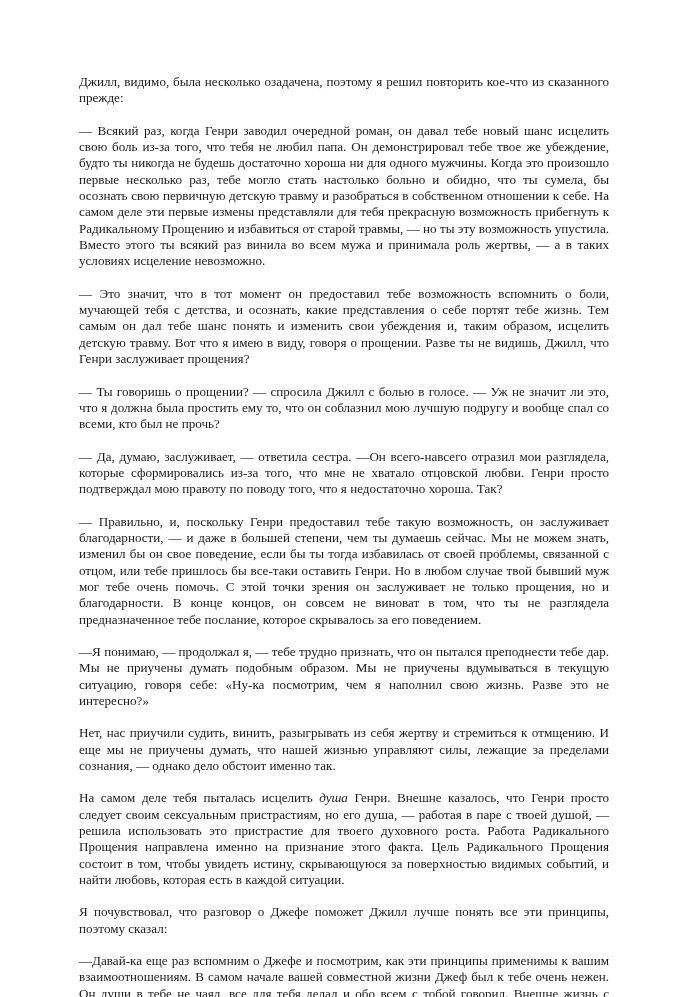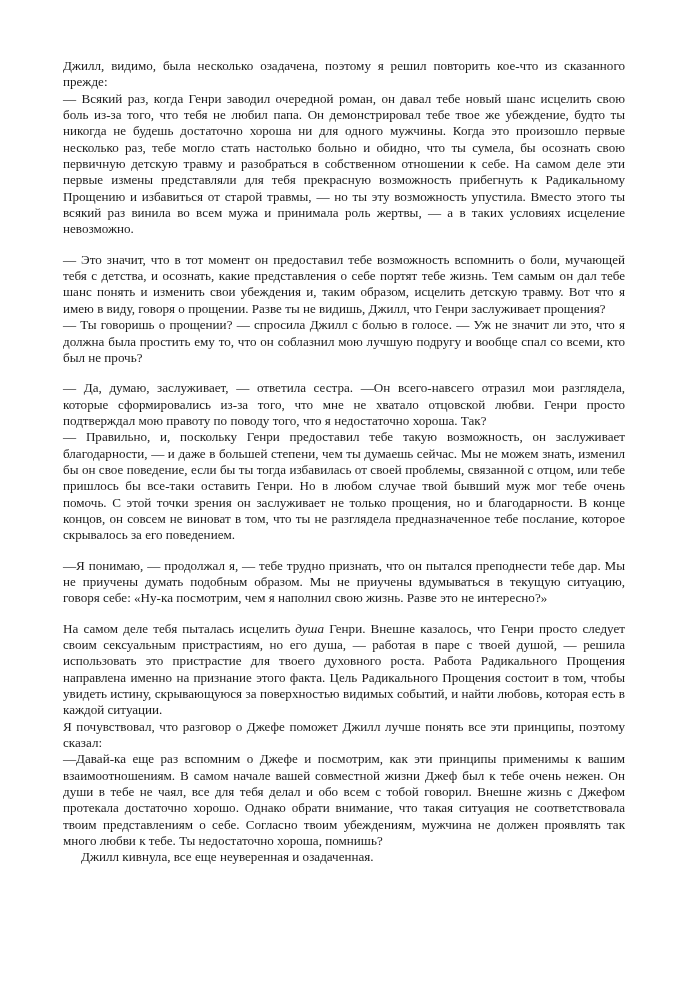--- a/index.html
+++ b/index.html
@@ -29,21 +29,21 @@
     top: 58px;
     width: 562px;
   }
   .para-block {
     margin: 0 0 14px 0;
   }
   .para-block:last-child {
     margin-bottom: 0;
   }
   .para {
-    margin: 0;
+    margin: 16px;
     font-size: 13.1px;
     line-height: 16.35px;
     text-align: justify;
     text-justify: inter-word;
     hyphens: none;
     color: #1a1a1a;
   }
   .para.indent {
     text-indent: 18px;
   }
@@ -69,20 +69,21 @@
     <div class="para-block">
       <p class="para">— Да, думаю, заслуживает, — ответила сестра. —Он всего-навсего отразил мои разглядела, которые сформировались из-за того, что мне не хватало отцовской любви. Генри просто подтверждал мою правоту по поводу того, что я недостаточно хороша. Так?</p>
       <p class="para">— Правильно, и, поскольку Генри предоставил тебе такую возможность, он заслуживает благодарности, — и даже в большей степени, чем ты думаешь сейчас. Мы не можем знать, изменил бы он свое поведение, если бы ты тогда избавилась от своей проблемы, связанной с отцом, или тебе пришлось бы все-таки оставить Генри. Но в любом случае твой бывший муж мог тебе очень помочь. С этой точки зрения он заслуживает не только прощения, но и благодарности. В конце концов, он совсем не виноват в том, что ты не разглядела предназначенное тебе послание, которое скрывалось за его поведением.</p>
     </div>
 
     <div class="para-block">
       <p class="para">—Я понимаю, — продолжал я, — тебе трудно признать, что он пытался преподнести тебе дар. Мы не приучены думать подобным образом. Мы не приучены вдумываться в текущую ситуацию, говоря себе: «Ну-ка посмотрим, чем я наполнил свою жизнь. Разве это не интересно?»</p>
     </div>
 
     <div class="para-block">
+      <p class="para">Нет, нас приучили судить, винить, разыгрывать из себя жертву и стремиться к отмщению. И еще мы не приучены думать, что нашей жизнью управляют силы, лежащие за пределами сознания, — однако дело обстоит именно так.</p>
       <p class="para"><span>На самом деле тебя пыталась исцелить </span><em>душа</em><span> Генри. Внешне казалось, что Генри просто следует своим сексуальным пристрастиям, но его душа, — работая в паре с твоей душой, — решила использовать это пристрастие для твоего духовного роста. Работа Радикального Прощения направлена именно на признание этого факта. Цель Радикального Прощения состоит в том, чтобы увидеть истину, скрывающуюся за поверхностью видимых событий, и найти любовь, которая есть в каждой ситуации.</span></p>
       <p class="para">Я почувствовал, что разговор о Джефе поможет Джилл лучше понять все эти принципы, поэтому сказал:</p>
       <p class="para">—Давай-ка еще раз вспомним о Джефе и посмотрим, как эти принципы применимы к вашим взаимоотношениям. В самом начале вашей совместной жизни Джеф был к тебе очень нежен. Он души в тебе не чаял, все для тебя делал и обо всем с тобой говорил. Внешне жизнь с Джефом протекала достаточно хорошо. Однако обрати внимание, что такая ситуация не соответствовала твоим представлениям о себе. Согласно твоим убеждениям, мужчина не должен проявлять так много любви к тебе. Ты недостаточно хороша, помнишь?</p>
       <p class="para indent">Джилл кивнула, все еще неуверенная и озадаченная.</p>
     </div>
 
   </div>
 </div>
 
 </body></html>

